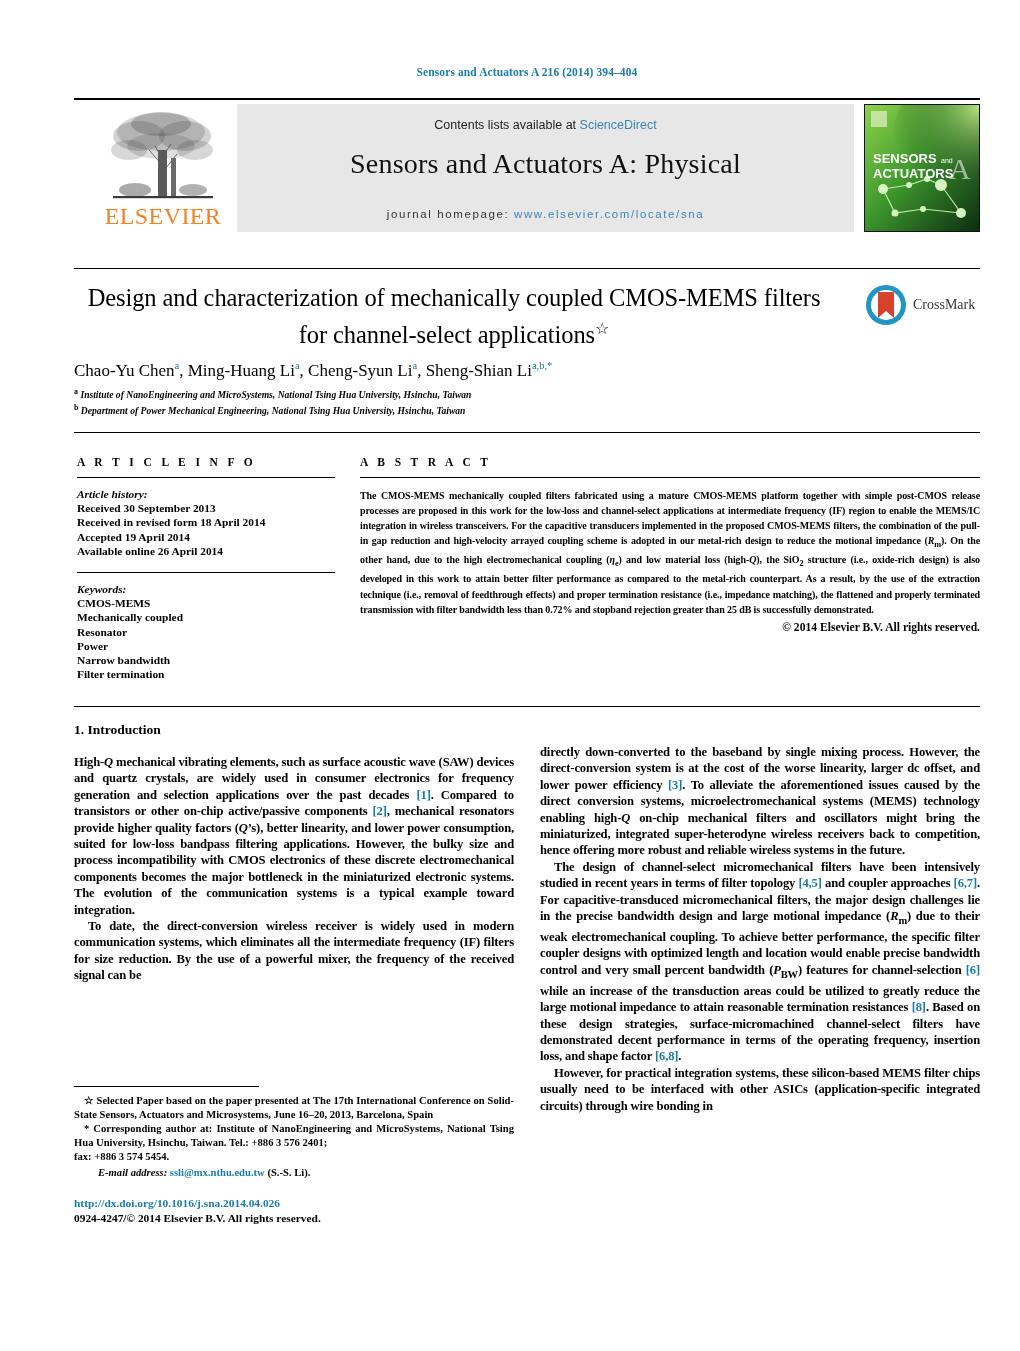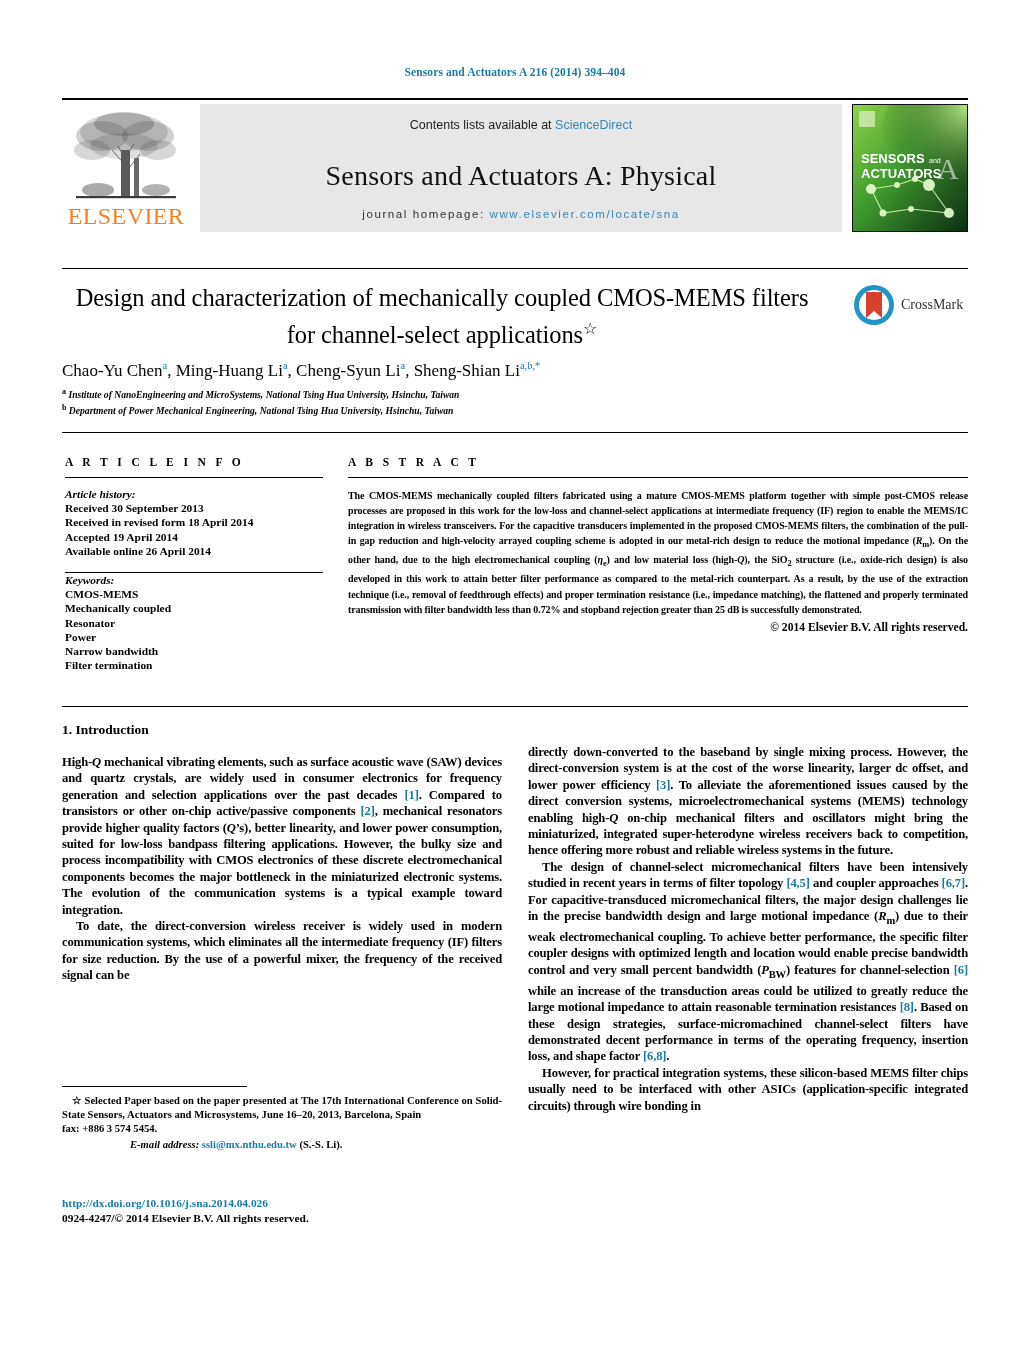--- a/index.html
+++ b/index.html
@@ -10,21 +10,21 @@
   body {
     width: 1020px;
     height: 1351px;
     position: relative;
     font-family: "Liberation Serif", serif;
     color: #000;
     overflow: hidden;
   }
   .page {
     position: absolute;
-    left: 5px; top: 0;
+    left: 17px; top: 0;
     width: 1000px;
     height: 1351px;
   }
 
   
   .running-head {
     position: absolute;
     top: 66px;
     left: 0;
     width: 1020px;
@@ -48,20 +48,21 @@
     position: absolute;
     left: 0; top: 4px;
     width: 906px; height: 128px;
     display: flex;
     align-items: stretch;
   }
   .elsevier-logo {
     width: 128px;
     flex: 0 0 128px;
     position: relative;
+    margin-left: 25px;
   }
   .tree-svg { position: absolute; left: 6px; top: 2px; }
   .elsevier-word {
     position: absolute;
     left: 2px;
     bottom: 2px;
     width: 124px;
     text-align: center;
     font-family: "Liberation Serif", serif;
     font-size: 24px;
@@ -85,21 +86,20 @@
   }
   .contents-line .sd-link { color: #3a86b3; }
   .journal-title {
     position: absolute;
     top: 44px; left: 0; width: 100%;
     text-align: center;
     font-family: "Liberation Serif", serif;
     font-size: 28px;
     color: #111;
     letter-spacing: .2px;
-    margin-top: 12px;
   }
   .homepage-line {
     position: absolute;
     bottom: 12px; left: 0; width: 100%;
     text-align: center;
     font-family: "Liberation Sans", sans-serif;
     font-size: 11.5px;
     letter-spacing: 1.6px;
     color: #333;
   }
@@ -214,20 +214,21 @@
     font-weight: bold;
   }
   .hist-block .lead {
     font-style: italic;
   }
   .kw-rule {
     border-top: 1px solid #000;
     margin-top: 14px;
   }
   .kw-block {
+    margin-top: 9px;
     font-size: 11.4px;
     line-height: 14.2px;
     font-weight: bold;
   }
   .kw-block .lead { font-style: italic; }
   .abstract-text {
     margin-top: 10px;
     font-size: 10px;
     line-height: 15.1px;
     text-align: justify;
@@ -291,21 +292,21 @@
     left: 57px;
     top: 1094px;
     width: 440px;
     font-size: 10.6px;
     line-height: 13.6px;
     font-weight: bold;
     text-align: justify;
   }
   .footnotes .fn { margin-bottom: 1px; text-indent: 10px; }
   .footnotes .fn-email { text-indent: 24px; margin-top: 2px; }
-  .footnotes .fn-email i { font-style: italic; margin-left: 44px; }
+  .footnotes .fn-email i { font-style: italic; }
   .mail-link { color: #1a7ba8; }
   .doi-block {
     position: absolute;
     left: 57px;
     top: 1196px;
     width: 440px;
     font-size: 11.4px;
     line-height: 15px;
     font-weight: bold;
   }
@@ -461,20 +462,21 @@
 
   <div class="col-right">
     <p class="body-p">directly down-converted to the baseband by single mixing process. However, the direct-conversion system is at the cost of the worse linearity, larger dc offset, and lower power efficiency <span class="ref">[3]</span>. To alleviate the aforementioned issues caused by the direct conversion systems, microelectromechanical systems (MEMS) technology enabling high-<i>Q</i> on-chip mechanical filters and oscillators might bring the miniaturized, integrated super-heterodyne wireless receivers back to competition, hence offering more robust and reliable wireless systems in the future.</p>
     <p class="body-p">The design of channel-select micromechanical filters have been intensively studied in recent years in terms of filter topology <span class="ref">[4,5]</span> and coupler approaches <span class="ref">[6,7]</span>. For capacitive-transduced micromechanical filters, the major design challenges lie in the precise bandwidth design and large motional impedance (<i>R</i><sub>m</sub>) due to their weak electromechanical coupling. To achieve better performance, the specific filter coupler designs with optimized length and location would enable precise bandwidth control and very small percent bandwidth (<i>P</i><sub>BW</sub>) features for channel-selection <span class="ref">[6]</span> while an increase of the transduction areas could be utilized to greatly reduce the large motional impedance to attain reasonable termination resistances <span class="ref">[8]</span>. Based on these design strategies, surface-micromachined channel-select filters have demonstrated decent performance in terms of the operating frequency, insertion loss, and shape factor <span class="ref">[6,8]</span>.</p>
     <p class="body-p">However, for practical integration systems, these silicon-based MEMS filter chips usually need to be interfaced with other ASICs (application-specific integrated circuits) through wire bonding in</p>
   </div>
 
   <div class="foot-rule"></div>
   <div class="footnotes">
     <div class="fn"><span>☆</span> <span>Selected Paper based on the paper presented at The 17th International Conference on Solid-State Sensors, Actuators and Microsystems, June 16–20, 2013, Barcelona, Spain</span></div>
+    <div class="fn"><span>*</span> <span>Corresponding author at: Institute of NanoEngineering and MicroSystems, National Tsing Hua University, Hsinchu, Taiwan. Tel.: +886 3 576 2401;</span></div>
     <div>fax: +886 3 574 5454.</div>
     <div class="fn-email"><i>E-mail address:</i> <span class="mail-link">ssli@mx.nthu.edu.tw</span> <span>(S.-S. Li).</span></div>
   </div>
 
   <div class="doi-block">
     <div class="doi-link">http://dx.doi.org/10.1016/j.sna.2014.04.026</div>
     <div>0924-4247/© 2014 Elsevier B.V. All rights reserved.</div>
   </div>
 
 </div>

